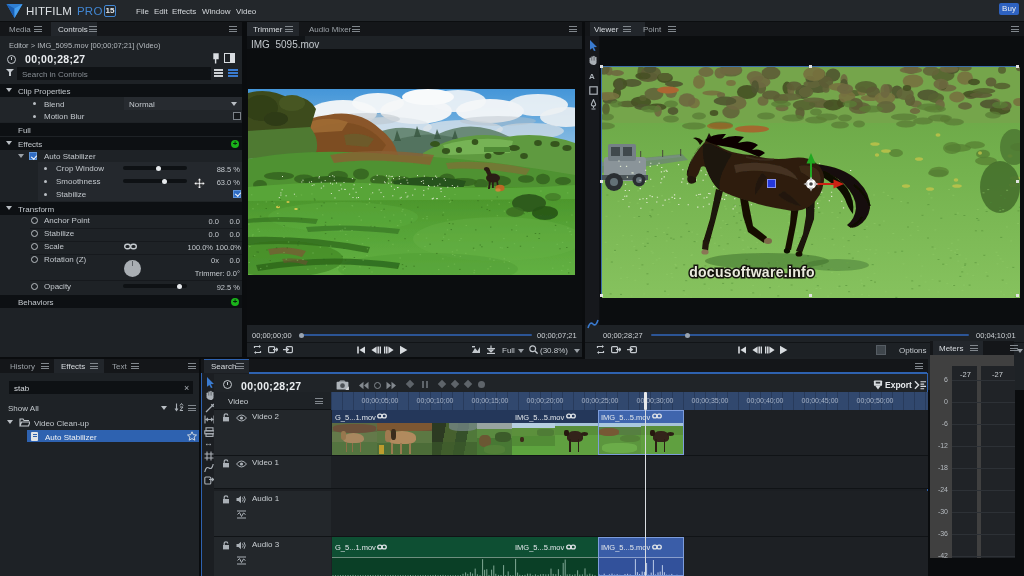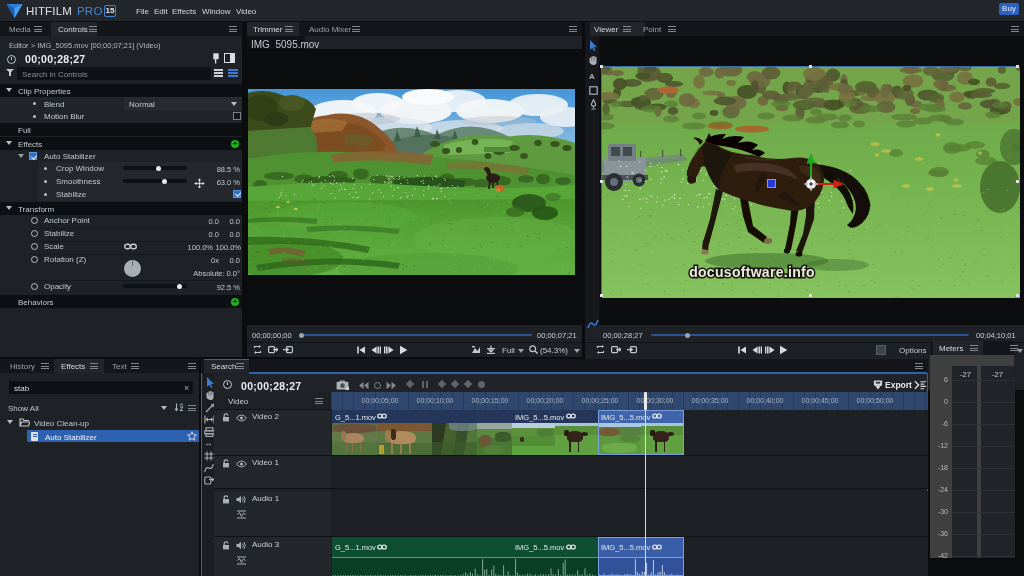--- a/index.html
+++ b/index.html
@@ -147,21 +147,21 @@
     </svg>
   <div class="val" style="left:182px;top:220.5px;width:31px">100.0%</div>
     <div class="val" style="left:210px;top:220.5px;width:31px">100.0%</div>
   <div class="rowline" style="left:30px;top:231.5px;width:212px"></div>
   <div class="circ" style="left:31px;top:233.5px"></div>
   <div class="tx" style="left:44px;top:233px">Rotation (Z)</div>
   <div class="ab" style="left:124px;top:237.5px;width:17px;height:17px;border-radius:50%;background:#a9aeb3"></div>
   <div class="ab" style="left:131.8px;top:239px;width:1.4px;height:5px;background:#5c6166"></div>
   <div class="val" style="left:184px;top:233.5px;width:35px">0x</div>
     <div class="val" style="left:205px;top:233.5px;width:35px">0.0</div>
-  <div class="val" style="left:170px;top:246.5px;width:70px">Absolute: 0.0°</div>
+  <div class="val" style="left:170px;top:246.5px;width:70px">Trimmer: 0.0°</div>
   <div class="rowline" style="left:30px;top:257.5px;width:212px"></div>
   <div class="circ" style="left:31px;top:260.5px"></div>
   <div class="tx" style="left:44px;top:260px">Opacity</div>
   <div class="slider" style="left:123px;top:262px;width:64px">
       <div class="sthumb" style="left:54px"></div>
     </div>
   <div class="val" style="left:190px;top:260.5px;width:50px">92.5 %</div>
 
   <div class="hdr" style="top:273px"></div>
   <div class="tx" style="left:18px;top:275.5px">Behaviors</div>
@@ -336,21 +336,21 @@
   <svg class="ab" style="left:239px;top:323px" width="10" height="9" viewBox="0 0 10 9">
       <path d="M1 3.6 H9 M5 0.5 V6 M2.6 4.5 L5 7 L7.4 4.5" stroke="#c3c8cd" stroke-width="1.2" fill="none"></path>
       <path d="M1 8.4 H9" stroke="#c3c8cd" stroke-width="1.2"></path>
     </svg>
   <div class="tx" style="left:255px;top:324px">Full</div>
   <div class="tri-s" style="left:271px;top:326.5px"></div>
   <svg class="ab" style="left:282px;top:323px" width="9" height="9" viewBox="0 0 9 9">
       <circle cx="3.7" cy="3.7" r="2.9" stroke="#c3c8cd" stroke-width="1.2" fill="none"></circle>
       <path d="M6 6 L8.6 8.6" stroke="#c3c8cd" stroke-width="1.4"></path>
     </svg>
-  <div class="tx" style="left:293px;top:324px">(54.3%)</div>
+  <div class="tx" style="left:293px;top:324px">(30.8%)</div>
   <div class="tri-s" style="left:327px;top:326.5px"></div>
 </div>
 
 <div class="panel" id="viewer" style="left:585px;top:22px;width:439px;height:368px">
   <div class="tabbar"></div>
   <div class="atab" style="left:5px;width:55px"></div>
   <div class="tx" style="left:9px;top:3px;color:#d7dbdf">Viewer</div>
   <div class="ham" style="left:38px;top:4px"></div>
   <div class="tx dim" style="left:58px;top:3px">Point</div>
   <div class="ham" style="left:83px;top:4px"></div>

